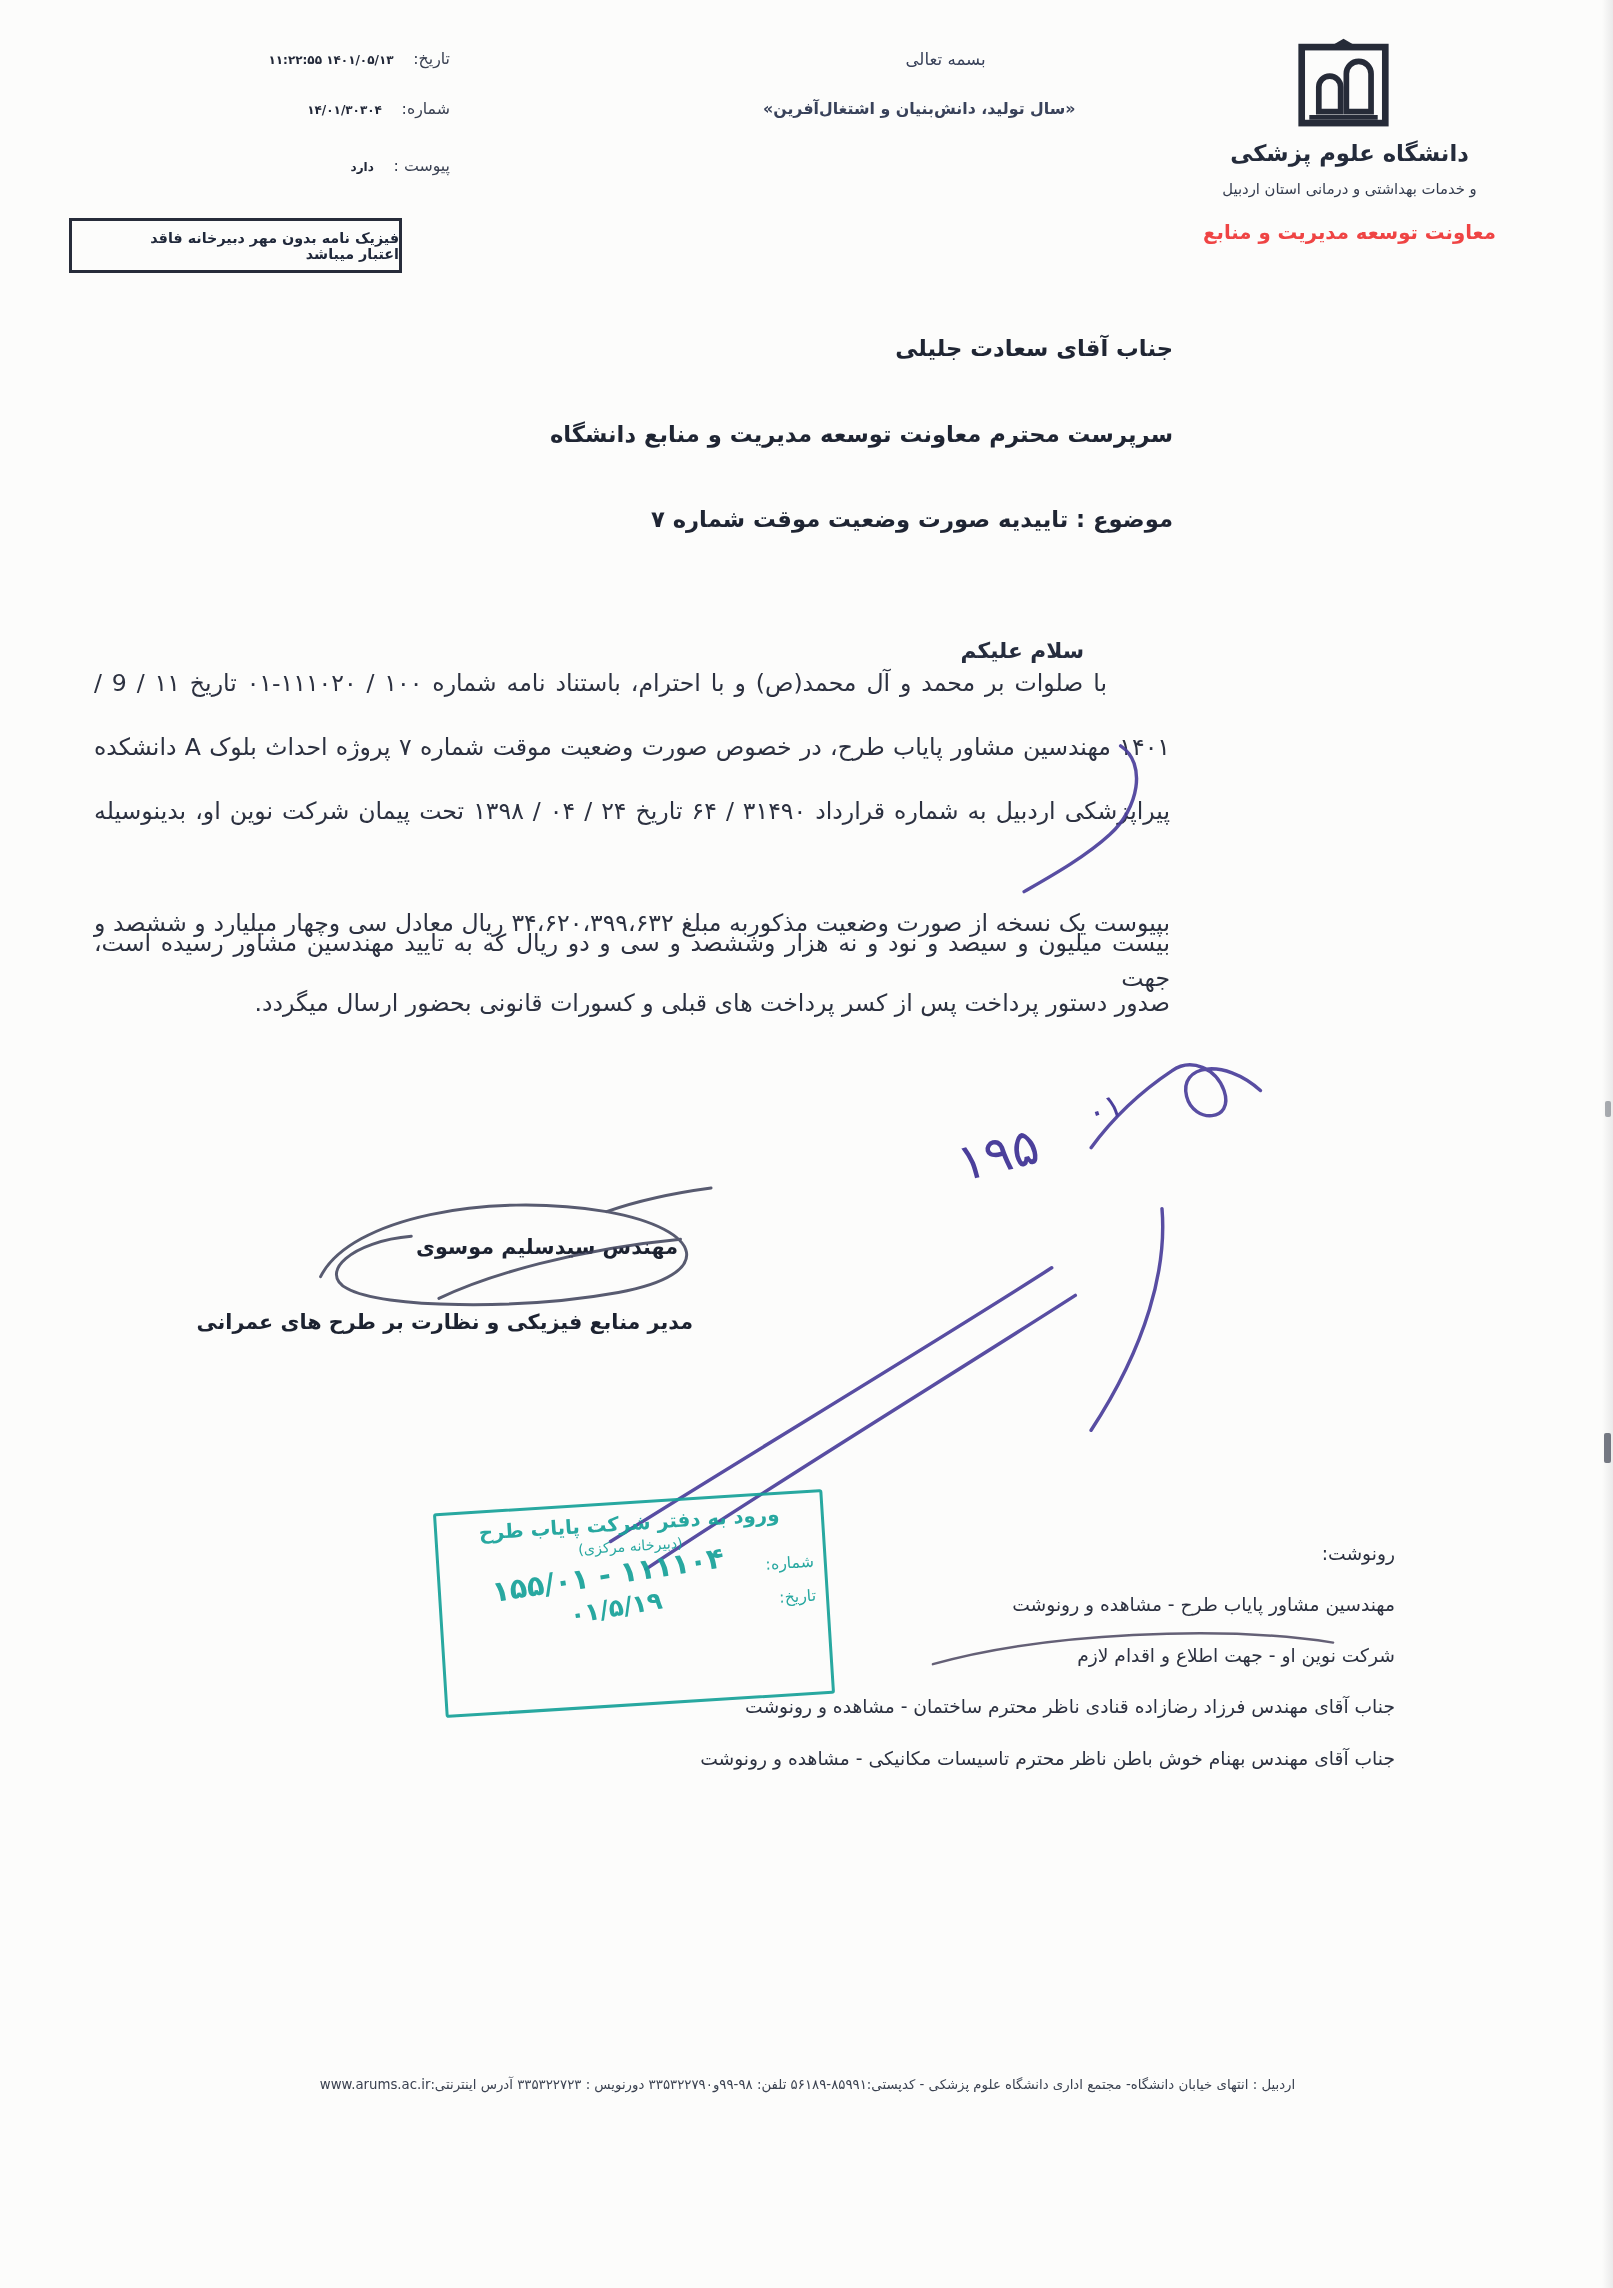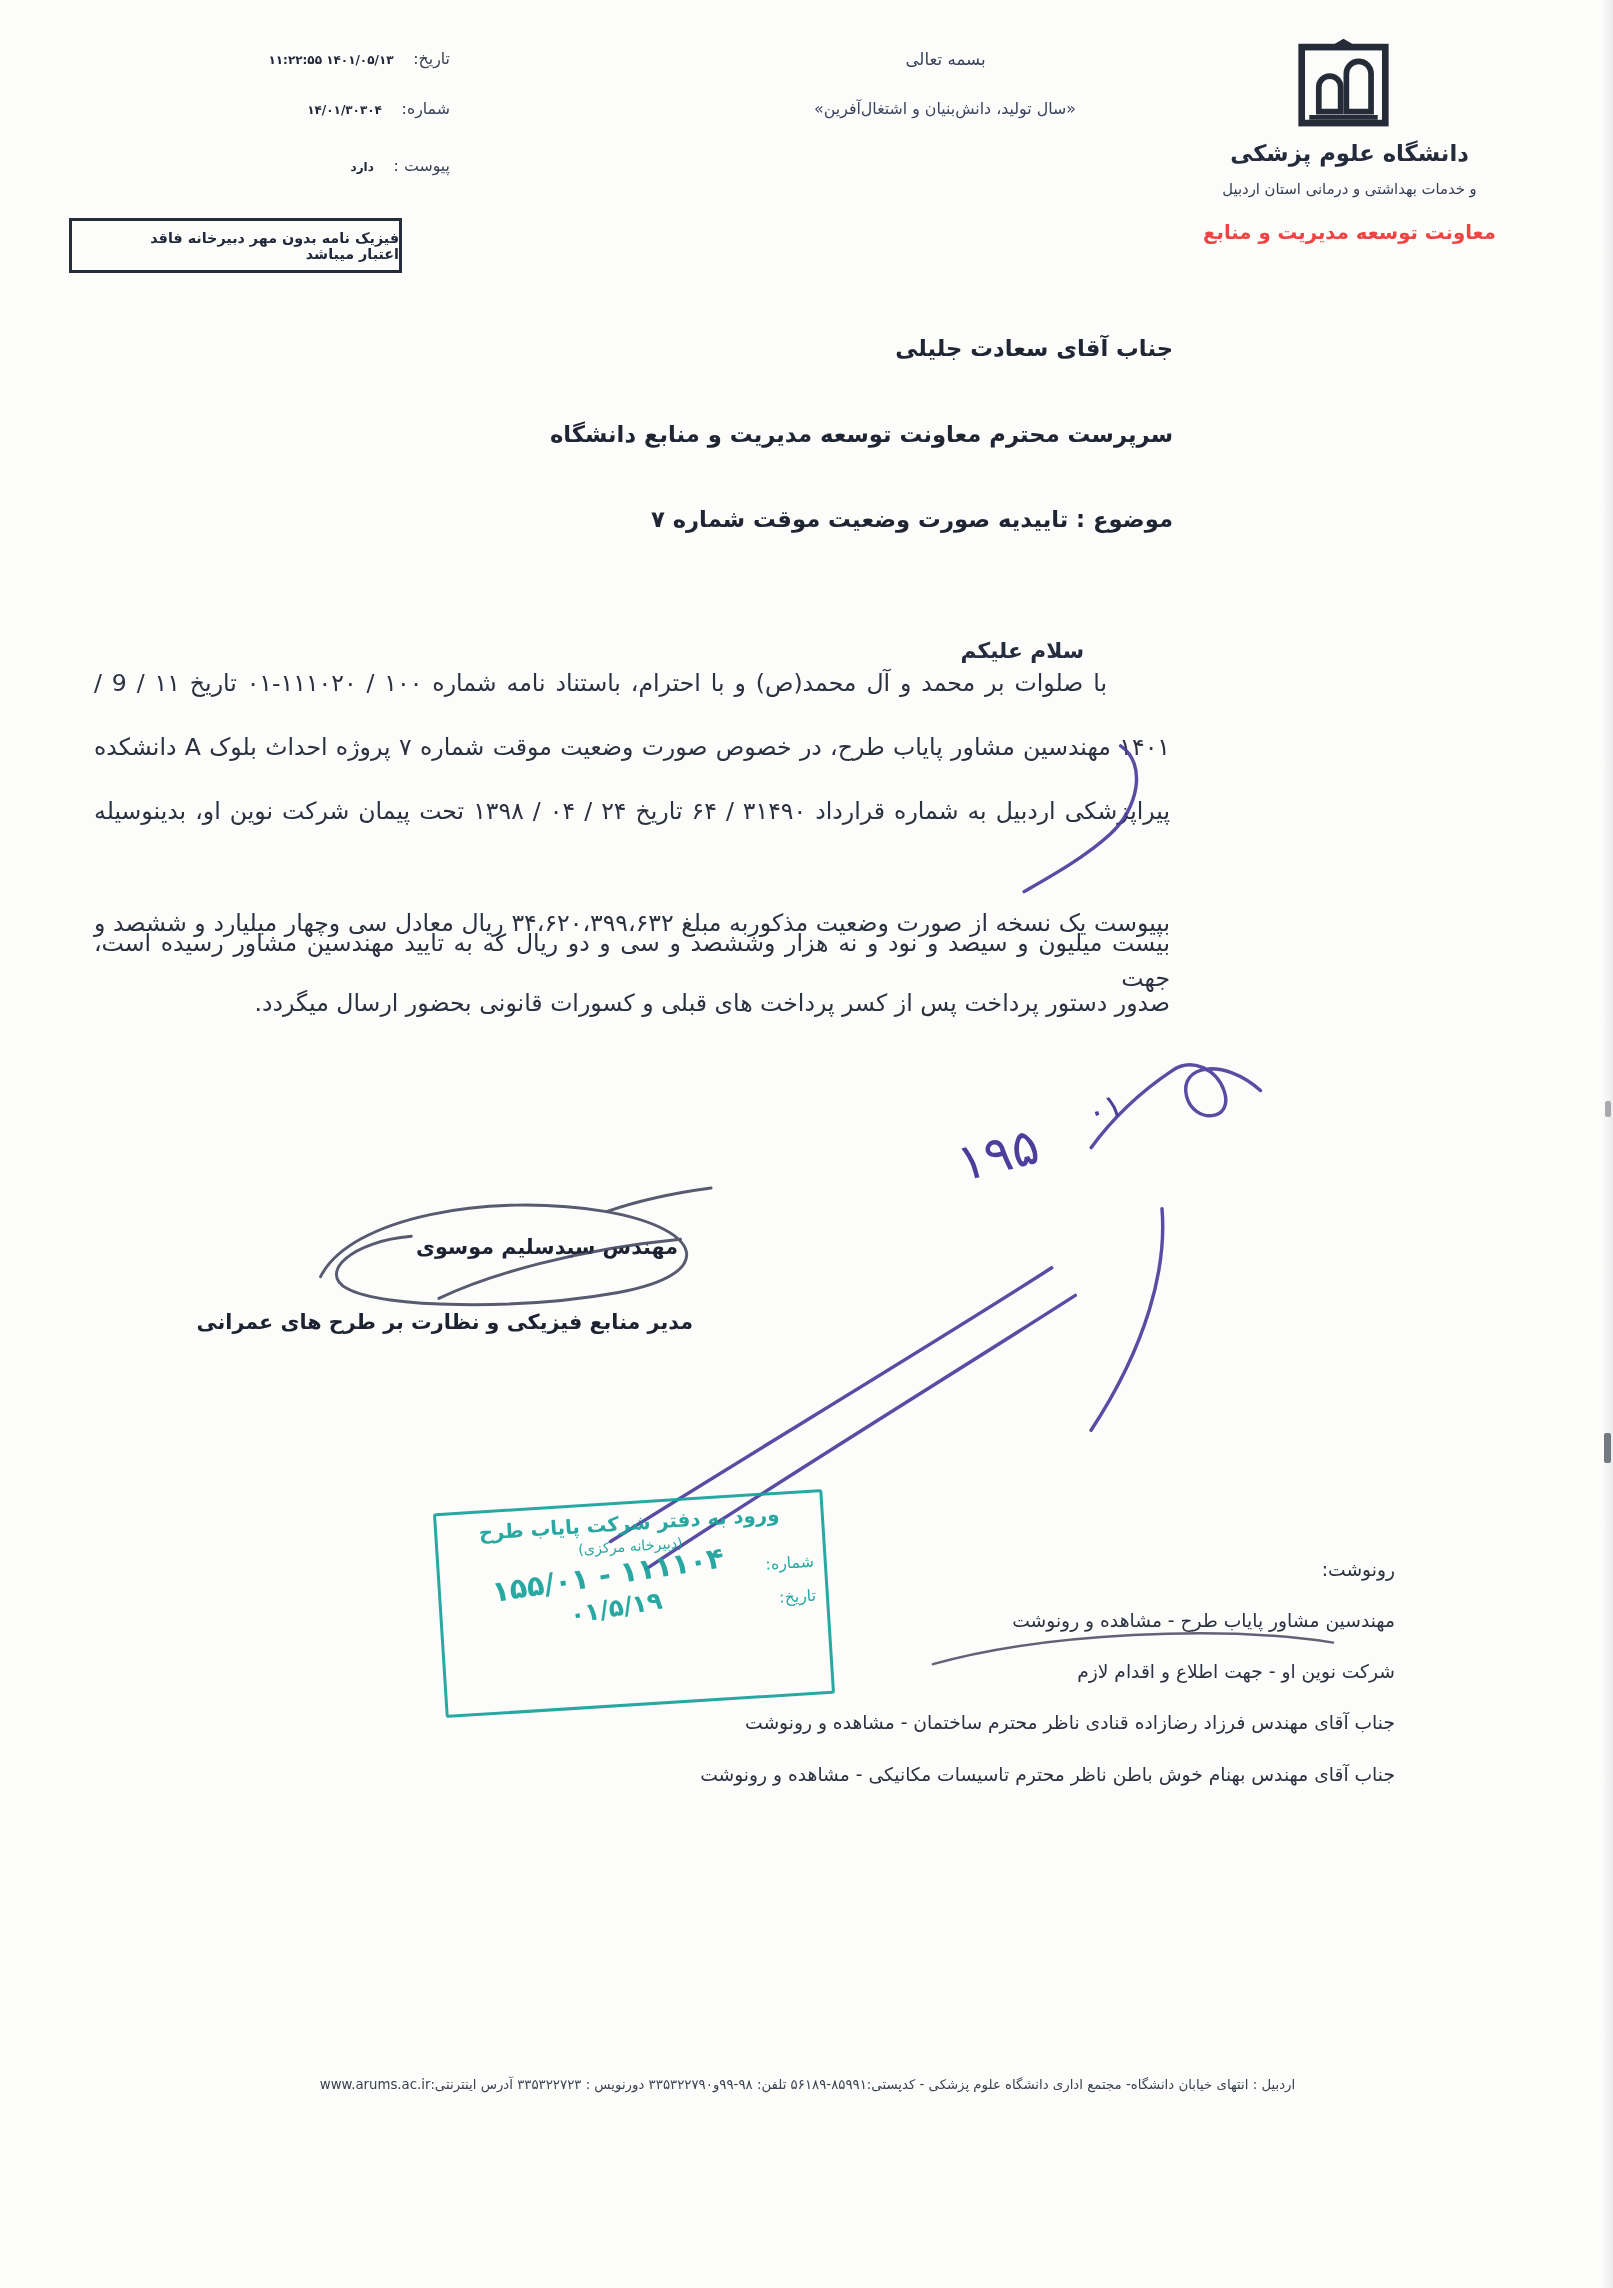--- a/index.html
+++ b/index.html
@@ -9,21 +9,21 @@
     font-family:"DejaVu Sans","Liberation Sans",sans-serif;
     color:#2c3140;
   }
   .abs{position:absolute;}
   
   .logo{left:1296px;top:37px;width:95px;height:100px;}
   .org-name{left:1192px;top:140px;width:315px;text-align:center;font-size:22.7px;font-weight:bold;color:#242b3b;}
   .org-sub{left:1133px;top:180px;width:433px;text-align:center;font-size:14.8px;color:#333b4d;}
   .org-dept{left:1133px;top:221px;width:433px;text-align:center;font-size:19.7px;font-weight:bold;color:#ef4444;letter-spacing:0.5px;}
   .besmele{left:857px;top:49px;width:177px;text-align:center;font-size:16.7px;color:#39425a;}
-  .slogan{left:763px;top:99px;width:364px;text-align:center;font-size:15.8px;color:#39425a;}
+  .slogan{left:763px;top:99px;width:364px;text-align:left;font-size:15.8px;color:#39425a;font-weight:bold;}
   .meta-row{left:54px;width:396px;display:flex;gap:19.7px;align-items:baseline;}
   .meta-row .lbl{font-size:15.8px;color:#3a4152;}
   .meta-row .val{font-size:12px;font-weight:bold;color:#222838;}
   .meta-date{top:49px;}.meta-no{top:99px;}.meta-att{top:156px;}
   .validity{left:69px;top:218px;width:284px;height:49px;border:3px solid #272c3a;
     display:flex;align-items:center;justify-content:center;
     font-size:14.3px;font-weight:bold;color:#20283a;padding-left:43px;}
   
   .rcp{right:441px;text-align:right;font-weight:bold;font-size:22.7px;color:#1f2533;}
   .rcp1{top:335px;}.rcp2{top:421px;}.rcp3{top:506px;}
@@ -47,21 +47,21 @@
     border:3.4px solid #18a29a;border-radius:3px;color:#18a29a;opacity:.93;
     padding:3.9px 9.9px;box-sizing:border-box;}
   .stamp .s1{text-align:center;font-size:19.7px;font-weight:bold;letter-spacing:1px;margin-top:3.9px;}
   .stamp .s2{text-align:center;font-size:14.3px;margin-top:3px;}
   .stamp-row{display:flex;align-items:center;margin-top:2px;}
   .stamp-row .lbl{font-size:15.8px;flex:0 0 auto;}
   .stamp-row .hv{direction:ltr;font-weight:600;letter-spacing:2px;flex:1;text-align:center;}
   .hv-no{font-size:28.6px;transform:rotate(-5deg);}
   .hv-date{font-size:24.6px;transform:rotate(-6deg);}
   
-  .cc{right:219px;text-align:right;font-size:18.7px;color:#2c3140;margin-top:16px;}
+  .cc{right:219px;text-align:right;font-size:18.7px;color:#2c3140;}
   .cc-title{top:1543px;}
   .cc0{top:1594px;}.cc1{top:1645px;}.cc2{top:1696px;}.cc3{top:1748px;}
   .cc-arc{left:926px;top:1623px;width:414px;height:51px;}
   
   .footer{left:236px;top:2077px;width:1143px;text-align:center;font-size:13.3px;
     color:#3a4150;white-space:nowrap;}
   .edge-shade{right:0;top:0;width:11.8px;height:100%;
     background:linear-gradient(to left,rgba(60,62,70,.10),rgba(60,62,70,0));}
   .edge-mark1{right:3px;top:1433px;width:6.9px;height:29.6px;background:#4a4f5c;opacity:.75;border-radius:2px;}
   .edge-mark2{right:3px;top:1101px;width:5.9px;height:15.8px;background:#4a4f5c;opacity:.45;border-radius:2px;}

